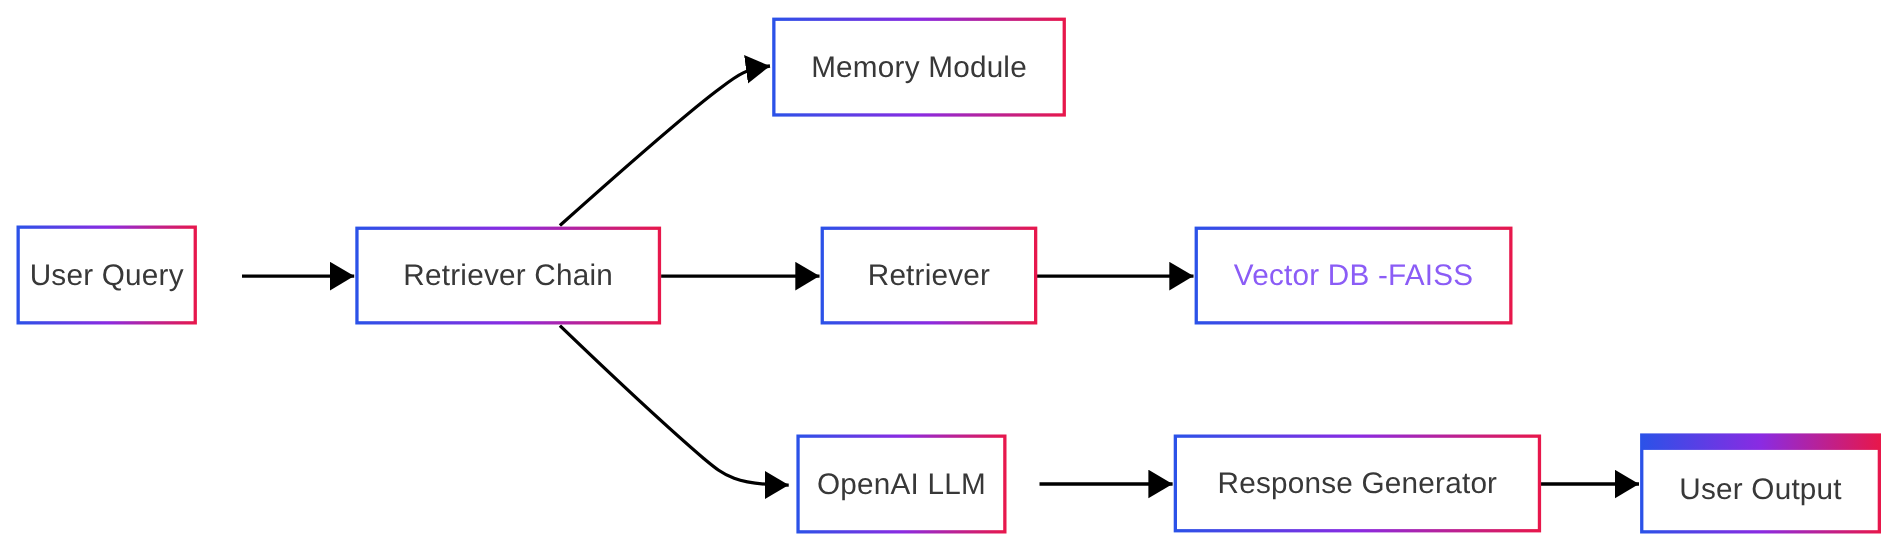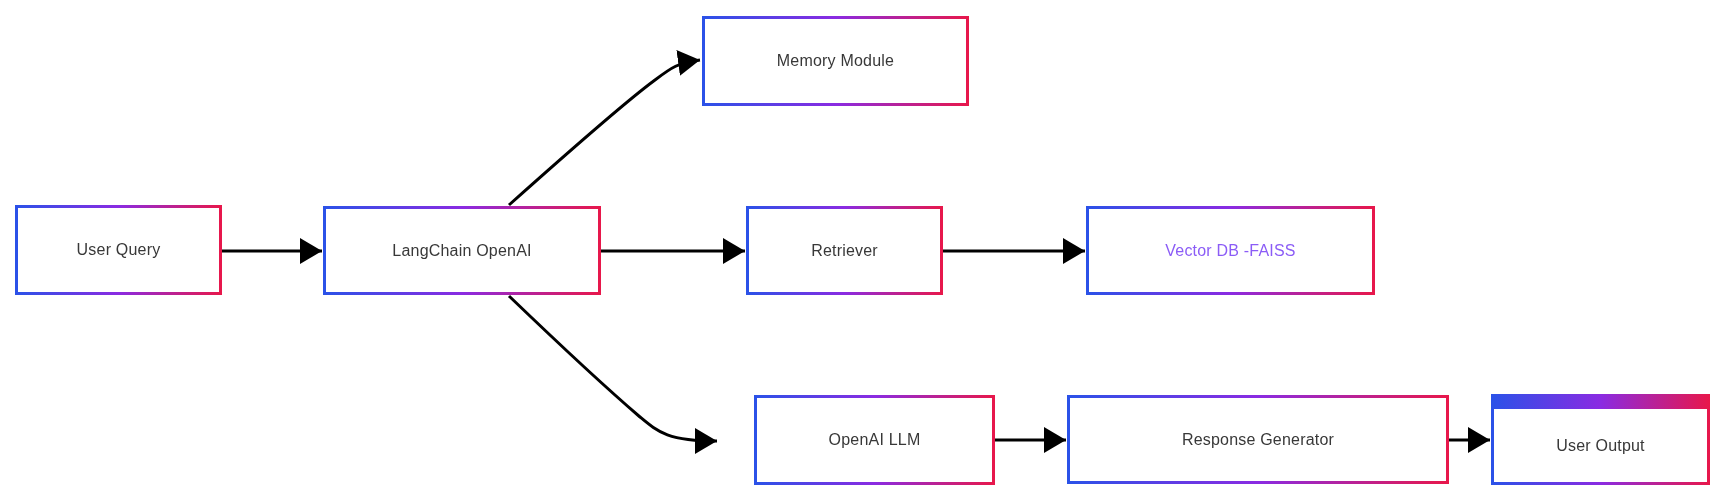--- a/index.html
+++ b/index.html
@@ -34,21 +34,21 @@
   }
   .node-inner {
     flex: 1;
     background: #ffffff;
     display: flex;
     align-items: center;
     justify-content: center;
     white-space: nowrap;
   }
   .node-label {
-    font-size: 16px;
+    font-size: 27px;
     line-height: 1;
     letter-spacing: 0.2px;
   }
 </style>
 </head>
 <body>
 
 <div class="canvas" id="canvas">
   <svg class="edge-layer" id="edge-layer" viewBox="0 0 1723 502" xmlns="http://www.w3.org/2000/svg">
     <defs>
@@ -58,51 +58,51 @@
     </defs>
   <path d="M 220 251 L 322 251" class="edge" stroke="#000000" marker-end="url(#arrowhead)"></path>
       <path d="M 509 205 C 565 155 625 102 655 80 C 672 67 678 63 700 60" class="edge" stroke="#000000" marker-end="url(#arrowhead)"></path>
       <path d="M 601 251 L 745 251" class="edge" stroke="#000000" marker-end="url(#arrowhead)"></path>
       <path d="M 923 251 L 1085 251" class="edge" stroke="#000000" marker-end="url(#arrowhead)"></path>
       <path d="M 509 296 C 560 345 612 393 640 417 C 658 432 668 441 717 441" class="edge" stroke="#000000" marker-end="url(#arrowhead)"></path>
       <path d="M 945 440 L 1066 440" class="edge" stroke="#000000" marker-end="url(#arrowhead)"></path>
       <path d="M 1393 440 L 1490 440" class="edge" stroke="#000000" marker-end="url(#arrowhead)"></path>
     </svg>
 
-<div class="node" style="left: 15px; top: 205px; width: 207px; height: 90px; background: linear-gradient(90deg, rgb(42, 82, 232) 0%, rgb(138, 43, 226) 50%, rgb(232, 23, 74) 100%);">
+<div class="node" style="left: 15px; top: 205px; width: 164px; height: 90px; background: linear-gradient(90deg, rgb(42, 82, 232) 0%, rgb(138, 43, 226) 50%, rgb(232, 23, 74) 100%);">
       <div class="node-inner" style="background: rgb(255, 255, 255);">
         <span class="node-label" style="color: rgb(56, 56, 56);">User Query</span>
       </div>
     </div>
     <div class="node" style="left: 323px; top: 206px; width: 278px; height: 89px; background: linear-gradient(90deg, rgb(42, 82, 232) 0%, rgb(138, 43, 226) 50%, rgb(232, 23, 74) 100%);">
       <div class="node-inner" style="background: rgb(255, 255, 255);">
-        <span class="node-label" style="color: rgb(56, 56, 56);">LangChain OpenAI</span>
+        <span class="node-label" style="color: rgb(56, 56, 56);">Retriever Chain</span>
       </div>
     </div>
     <div class="node" style="left: 702px; top: 16px; width: 267px; height: 90px; background: linear-gradient(90deg, rgb(42, 82, 232) 0%, rgb(138, 43, 226) 50%, rgb(232, 23, 74) 100%);">
       <div class="node-inner" style="background: rgb(255, 255, 255);">
         <span class="node-label" style="color: rgb(56, 56, 56);">Memory Module</span>
       </div>
     </div>
     <div class="node" style="left: 746px; top: 206px; width: 197px; height: 89px; background: linear-gradient(90deg, rgb(42, 82, 232) 0%, rgb(138, 43, 226) 50%, rgb(232, 23, 74) 100%);">
       <div class="node-inner" style="background: rgb(255, 255, 255);">
         <span class="node-label" style="color: rgb(56, 56, 56);">Retriever</span>
       </div>
     </div>
     <div class="node" style="left: 1086px; top: 206px; width: 289px; height: 89px; background: linear-gradient(90deg, rgb(42, 82, 232) 0%, rgb(138, 43, 226) 50%, rgb(232, 23, 74) 100%);">
       <div class="node-inner" style="background: rgb(255, 255, 255);">
         <span class="node-label" style="color: #8b5cf6;">Vector DB -FAISS</span>
       </div>
     </div>
-    <div class="node" style="left: 754px; top: 395px; width: 241px; height: 90px; background: linear-gradient(90deg, rgb(42, 82, 232) 0%, rgb(138, 43, 226) 50%, rgb(232, 23, 74) 100%);">
+    <div class="node" style="left: 724px; top: 395px; width: 191px; height: 90px; background: linear-gradient(90deg, rgb(42, 82, 232) 0%, rgb(138, 43, 226) 50%, rgb(232, 23, 74) 100%);">
       <div class="node-inner" style="background: rgb(255, 255, 255);">
         <span class="node-label" style="color: rgb(56, 56, 56);">OpenAI LLM</span>
       </div>
     </div>
-    <div class="node" style="left: 1067px; top: 395px; width: 382px; height: 89px; background: linear-gradient(90deg, rgb(42, 82, 232) 0%, rgb(138, 43, 226) 50%, rgb(232, 23, 74) 100%);">
+    <div class="node" style="left: 1067px; top: 395px; width: 334px; height: 89px; background: linear-gradient(90deg, rgb(42, 82, 232) 0%, rgb(138, 43, 226) 50%, rgb(232, 23, 74) 100%);">
       <div class="node-inner" style="background: rgb(255, 255, 255);">
         <span class="node-label" style="color: rgb(56, 56, 56);">Response Generator</span>
       </div>
     </div>
     <div class="node" style="left: 1491px; top: 394px; width: 219px; height: 91px; background: linear-gradient(90deg, rgb(42, 82, 232) 0%, rgb(138, 43, 226) 50%, rgb(232, 23, 74) 100%);">
       <div class="node-inner" style="background: rgb(255, 255, 255); margin-top: 12px;">
         <span class="node-label" style="color: rgb(56, 56, 56);">User Output</span>
       </div>
     </div>
   </div>

